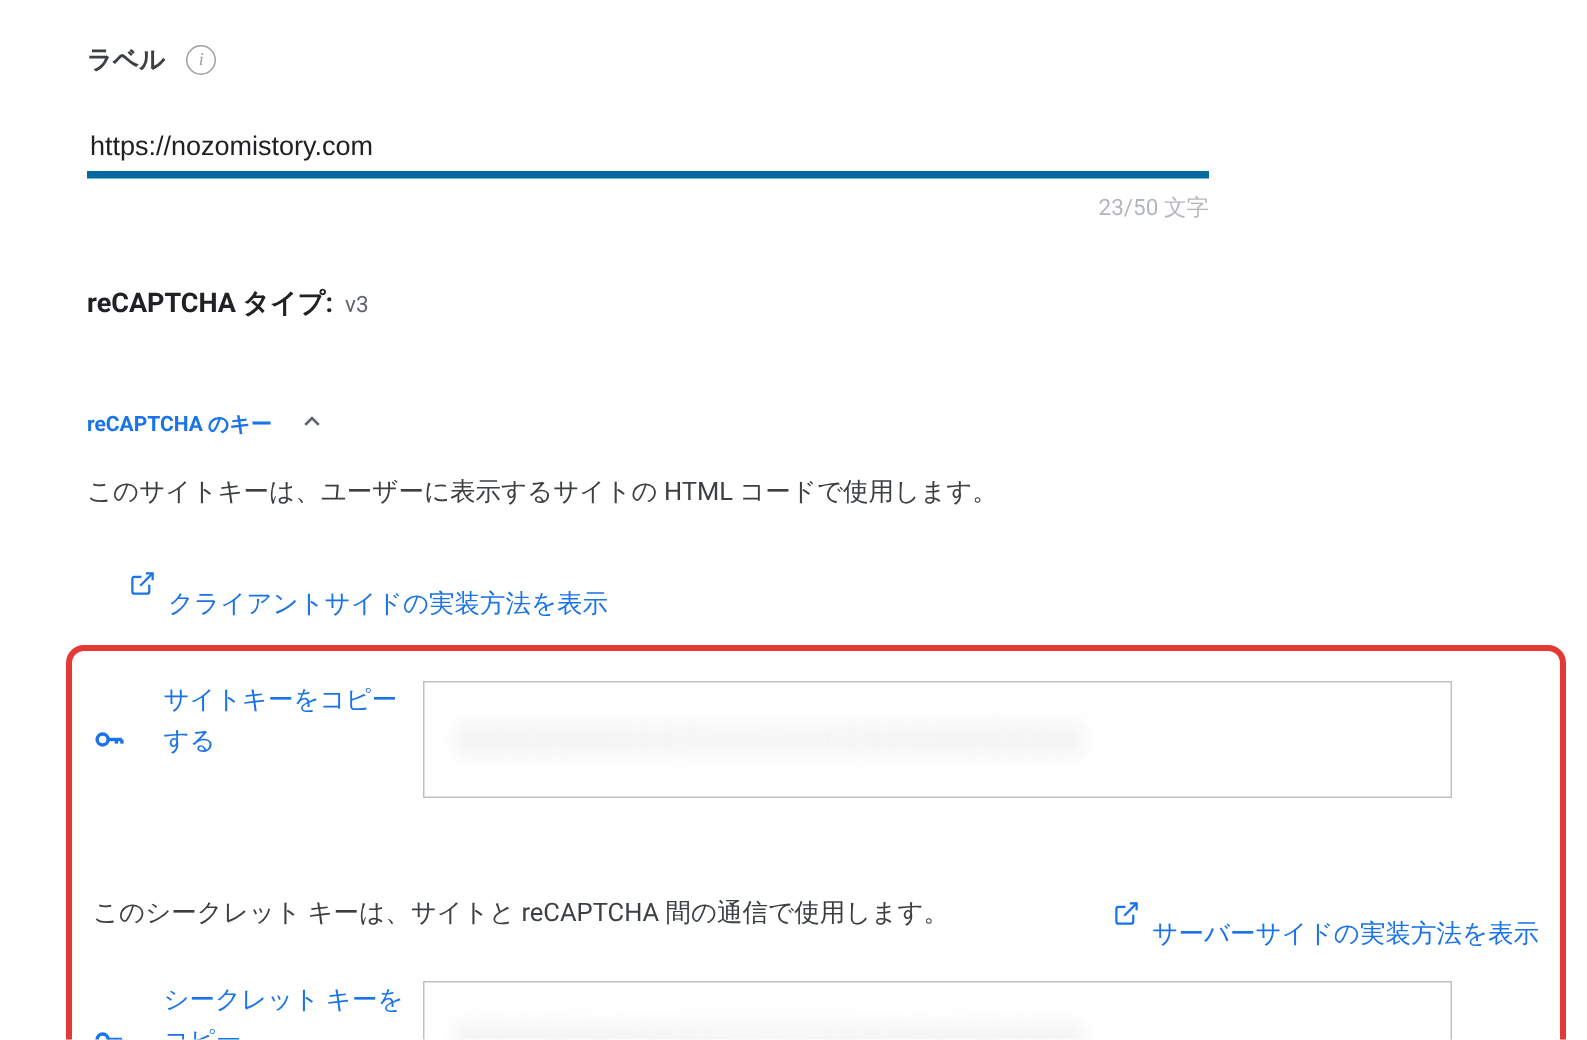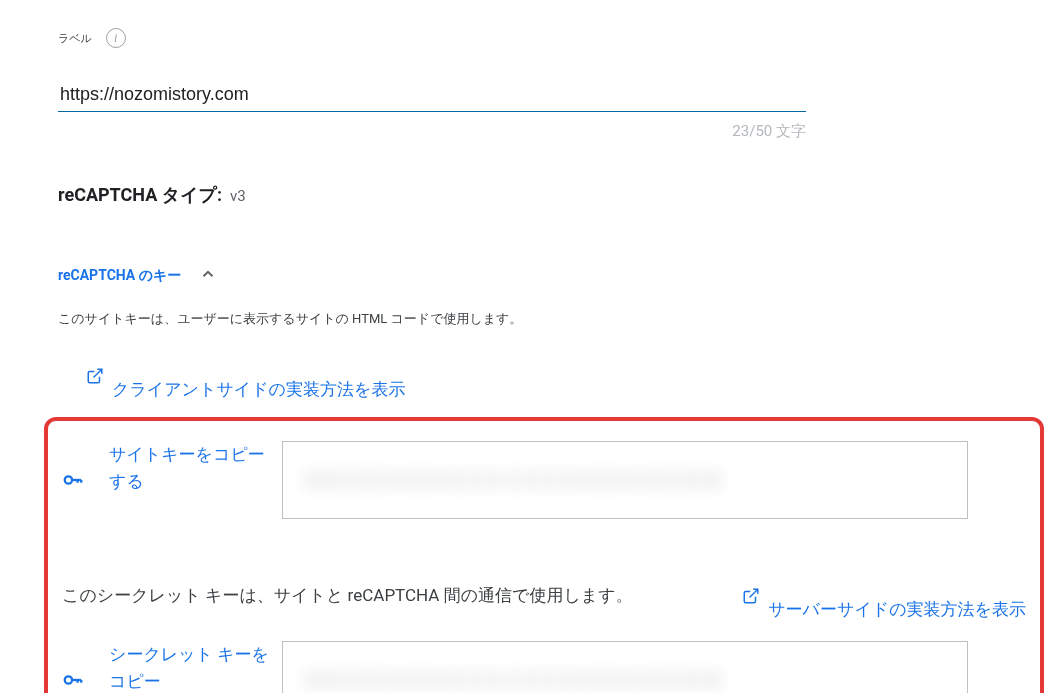--- a/index.html
+++ b/index.html
@@ -18,41 +18,41 @@
       overflow: hidden;
     }
     .label-row {
       display: flex;
       align-items: center;
       gap: 14px;
       margin-bottom: 30px;
       margin-top: 8px;
     }
     .label-text {
-      font-size: 11px;
-      font-weight: 400;
+      font-size: 17px;
+      font-weight: 700;
       color: #3c4043;
     }
     .info-icon {
       width: 20px;
       height: 20px;
       border: 1.5px solid #9aa0a6;
       border-radius: 50%;
       display: flex;
       align-items: center;
       justify-content: center;
       color: #9aa0a6;
       font-size: 12px;
       font-family: Georgia, serif;
       font-style: italic;
     }
     .url-input {
       width: 748px;
       border: none;
-      border-bottom: 1px solid #0369a1;
+      border-bottom: 5px solid #0369a1;
       padding: 6px 2px;
       font-size: 18px;
       color: #202124;
       outline: none;
       background: transparent;
     }
     .char-count {
       width: 748px;
       text-align: right;
       font-size: 15px;
@@ -84,21 +84,21 @@
     }
     .section-title {
       color: #1a73e8;
       font-weight: 700;
       font-size: 14px;
     }
     .chevron {
       color: #5f6368;
     }
     .description {
-      font-size: 13px;
+      font-size: 17px;
       color: #3c4043;
       margin-bottom: 22px;
       line-height: 1.5;
     }
     .link-row {
       display: flex;
       align-items: center;
       gap: 8px;
       margin-left: 28px;
       margin-bottom: 16px;

